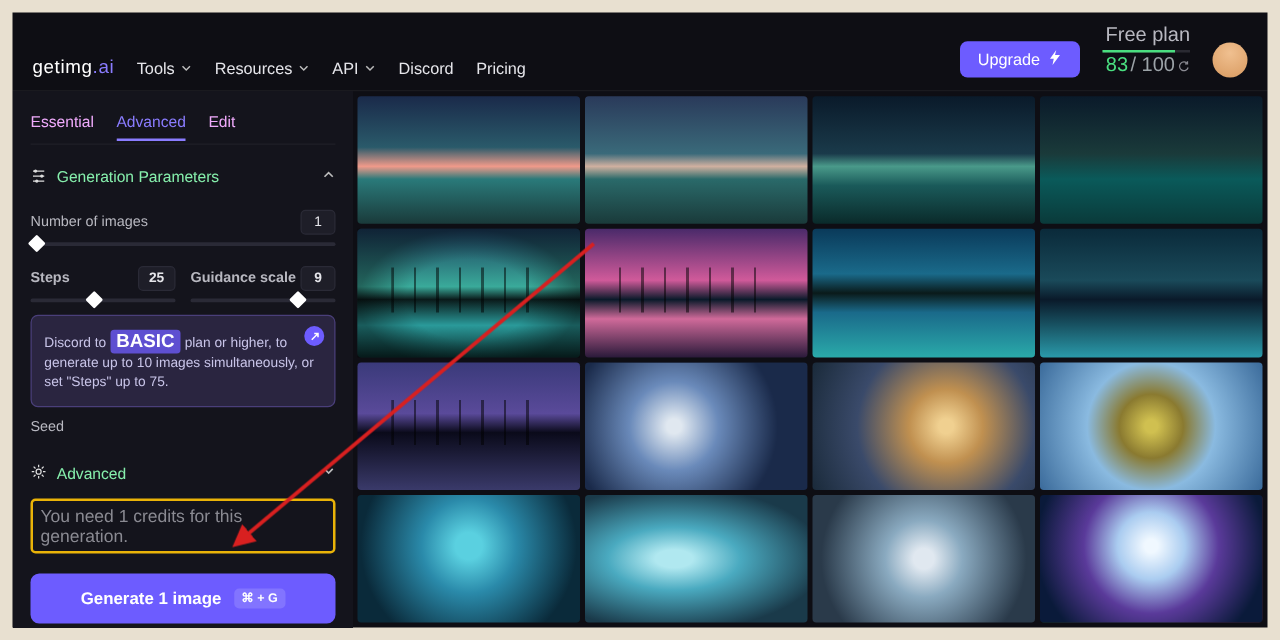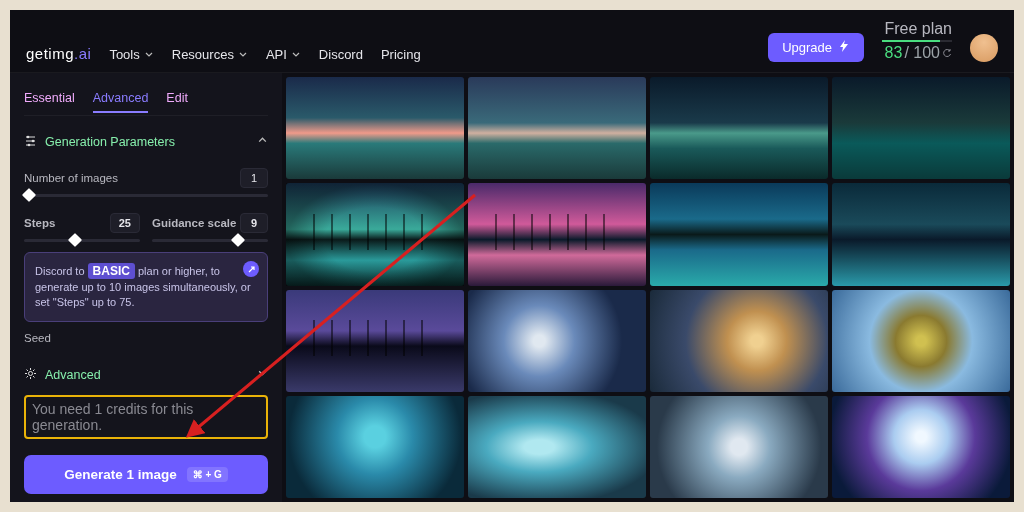--- a/index.html
+++ b/index.html
@@ -190,21 +190,21 @@
   font-size: 11px;
   color: #c8c4e8;
   line-height: 1.4;
   position: relative;
 }
 .upsell .badge {
   background: #5e4fd1;
   color: #fff;
   padding: 1px 5px;
   border-radius: 3px;
-  font-size: 12px;
+  font-size: 15px;
   font-weight: 600;
 }
 .upsell .link-icon {
   position: absolute;
   top: 8px;
   right: 8px;
   width: 16px;
   height: 16px;
   background: #6d5cff;
   border-radius: 50%;

